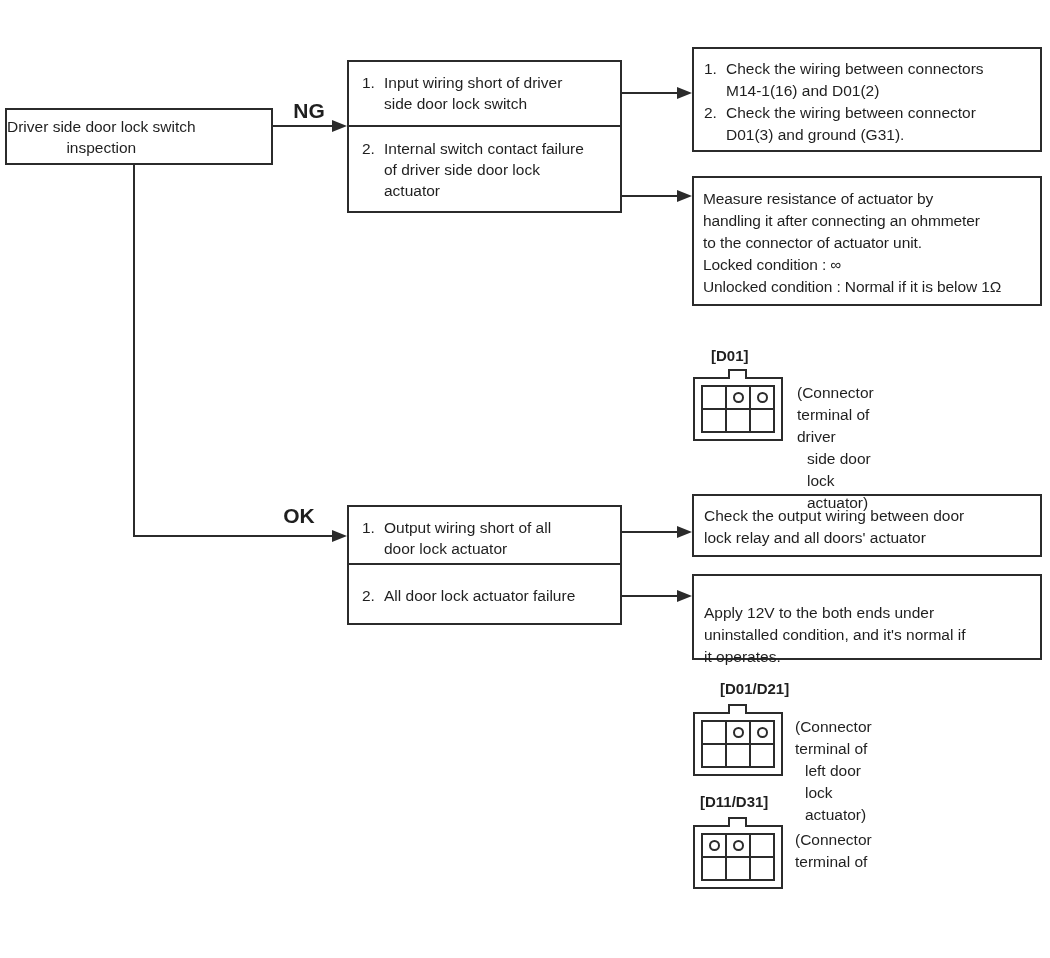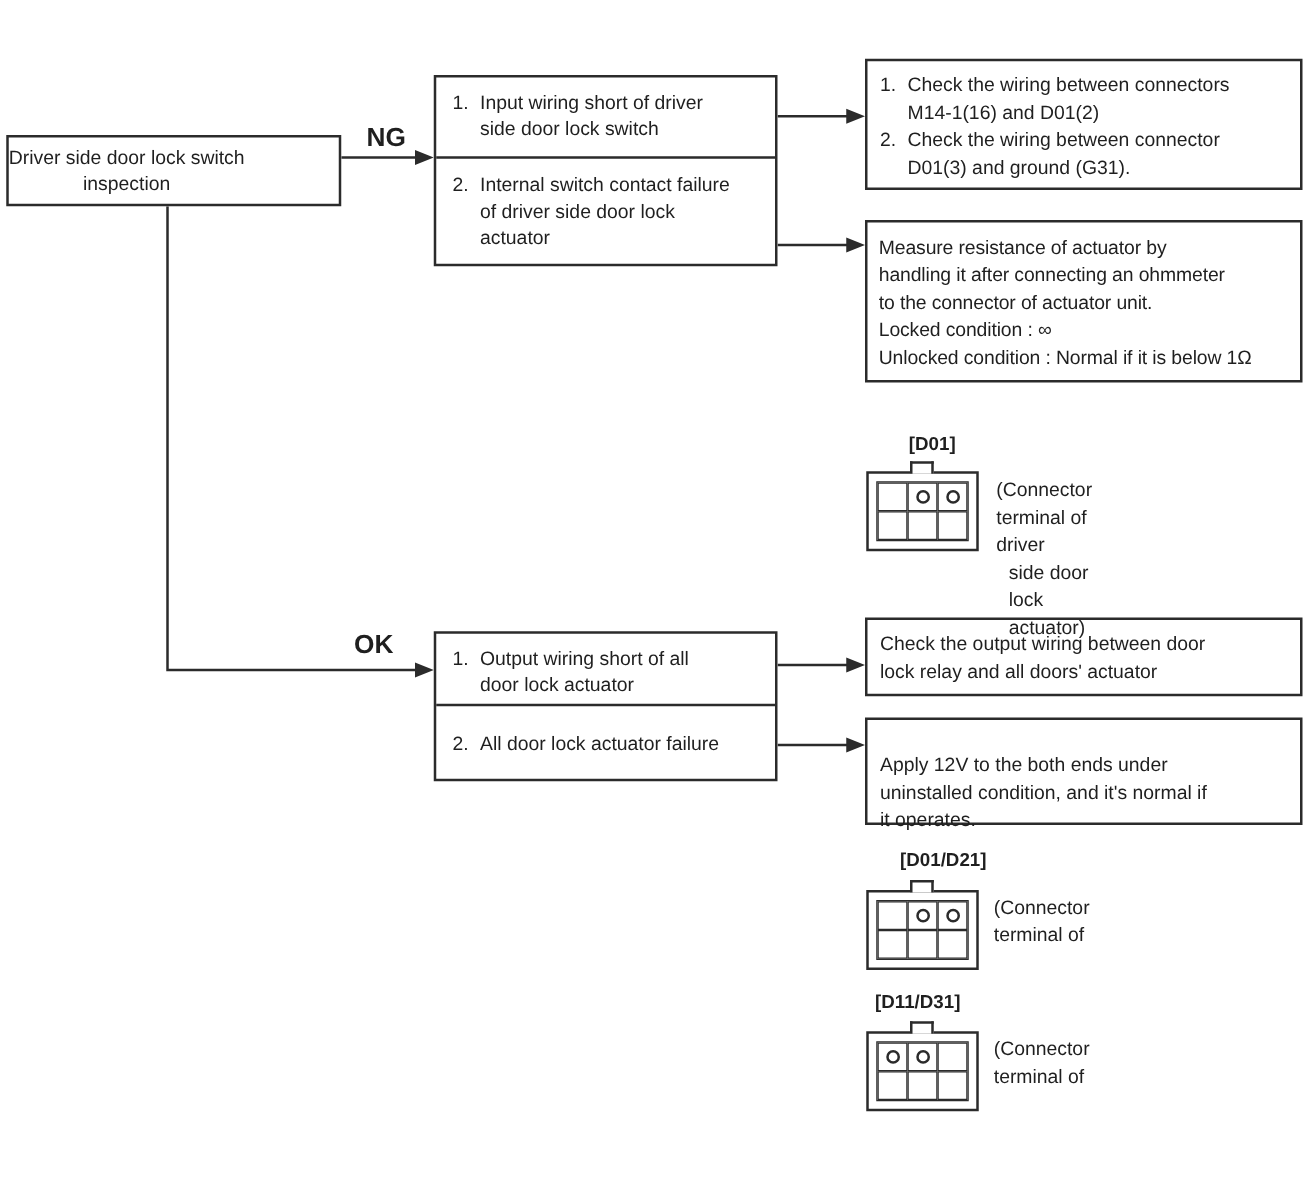--- a/index.html
+++ b/index.html
@@ -147,21 +147,21 @@
   </div>
 
   <div class="box lh22 prelines" style="left:692px; top:494px; width:350px; height:63px; padding:9px 4px 0 10px;">Check the output wiring between door
 lock relay and all doors' actuator</div>
 
   <div class="box lh22 prelines" style="left:692px; top:574px; width:350px; height:86px; padding:26px 4px 0 10px;">Apply 12V to the both ends under
 uninstalled condition, and it's normal if
 it operates.</div>
 
   <div class="conn-group">
-    <div class="conn-label" style="left:711px; top:347px;margin-left:16px;">[D01]</div>
+    <div class="conn-label" style="left:711px; top:347px;">[D01]</div>
     <div class="conn-icon" style="left:693px; top:369px;">
       <div class="conn-tab"></div>
       <div class="conn-body">
         <div class="pin-grid">
             <div class="pin-cell"></div>
             <div class="pin-cell">
               <span class="pin-circle"></span>
             </div>
             <div class="pin-cell">
               <span class="pin-circle"></span>
@@ -192,20 +192,21 @@
               <span class="pin-circle"></span>
             </div>
             <div class="pin-cell"></div>
             <div class="pin-cell"></div>
             <div class="pin-cell"></div>
           </div>
       </div>
     </div>
     <div class="conn-caption" style="left:795px; top:716px;">
       <div class="cap1">(Connector terminal of</div>
+      <div class="cap2">left door lock actuator)</div>
     </div>
   </div>
 
   <div class="conn-group">
     <div class="conn-label" style="left:700px; top:793px;">[D11/D31]</div>
     <div class="conn-icon" style="left:693px; top:817px;">
       <div class="conn-tab"></div>
       <div class="conn-body">
         <div class="pin-grid">
             <div class="pin-cell">

